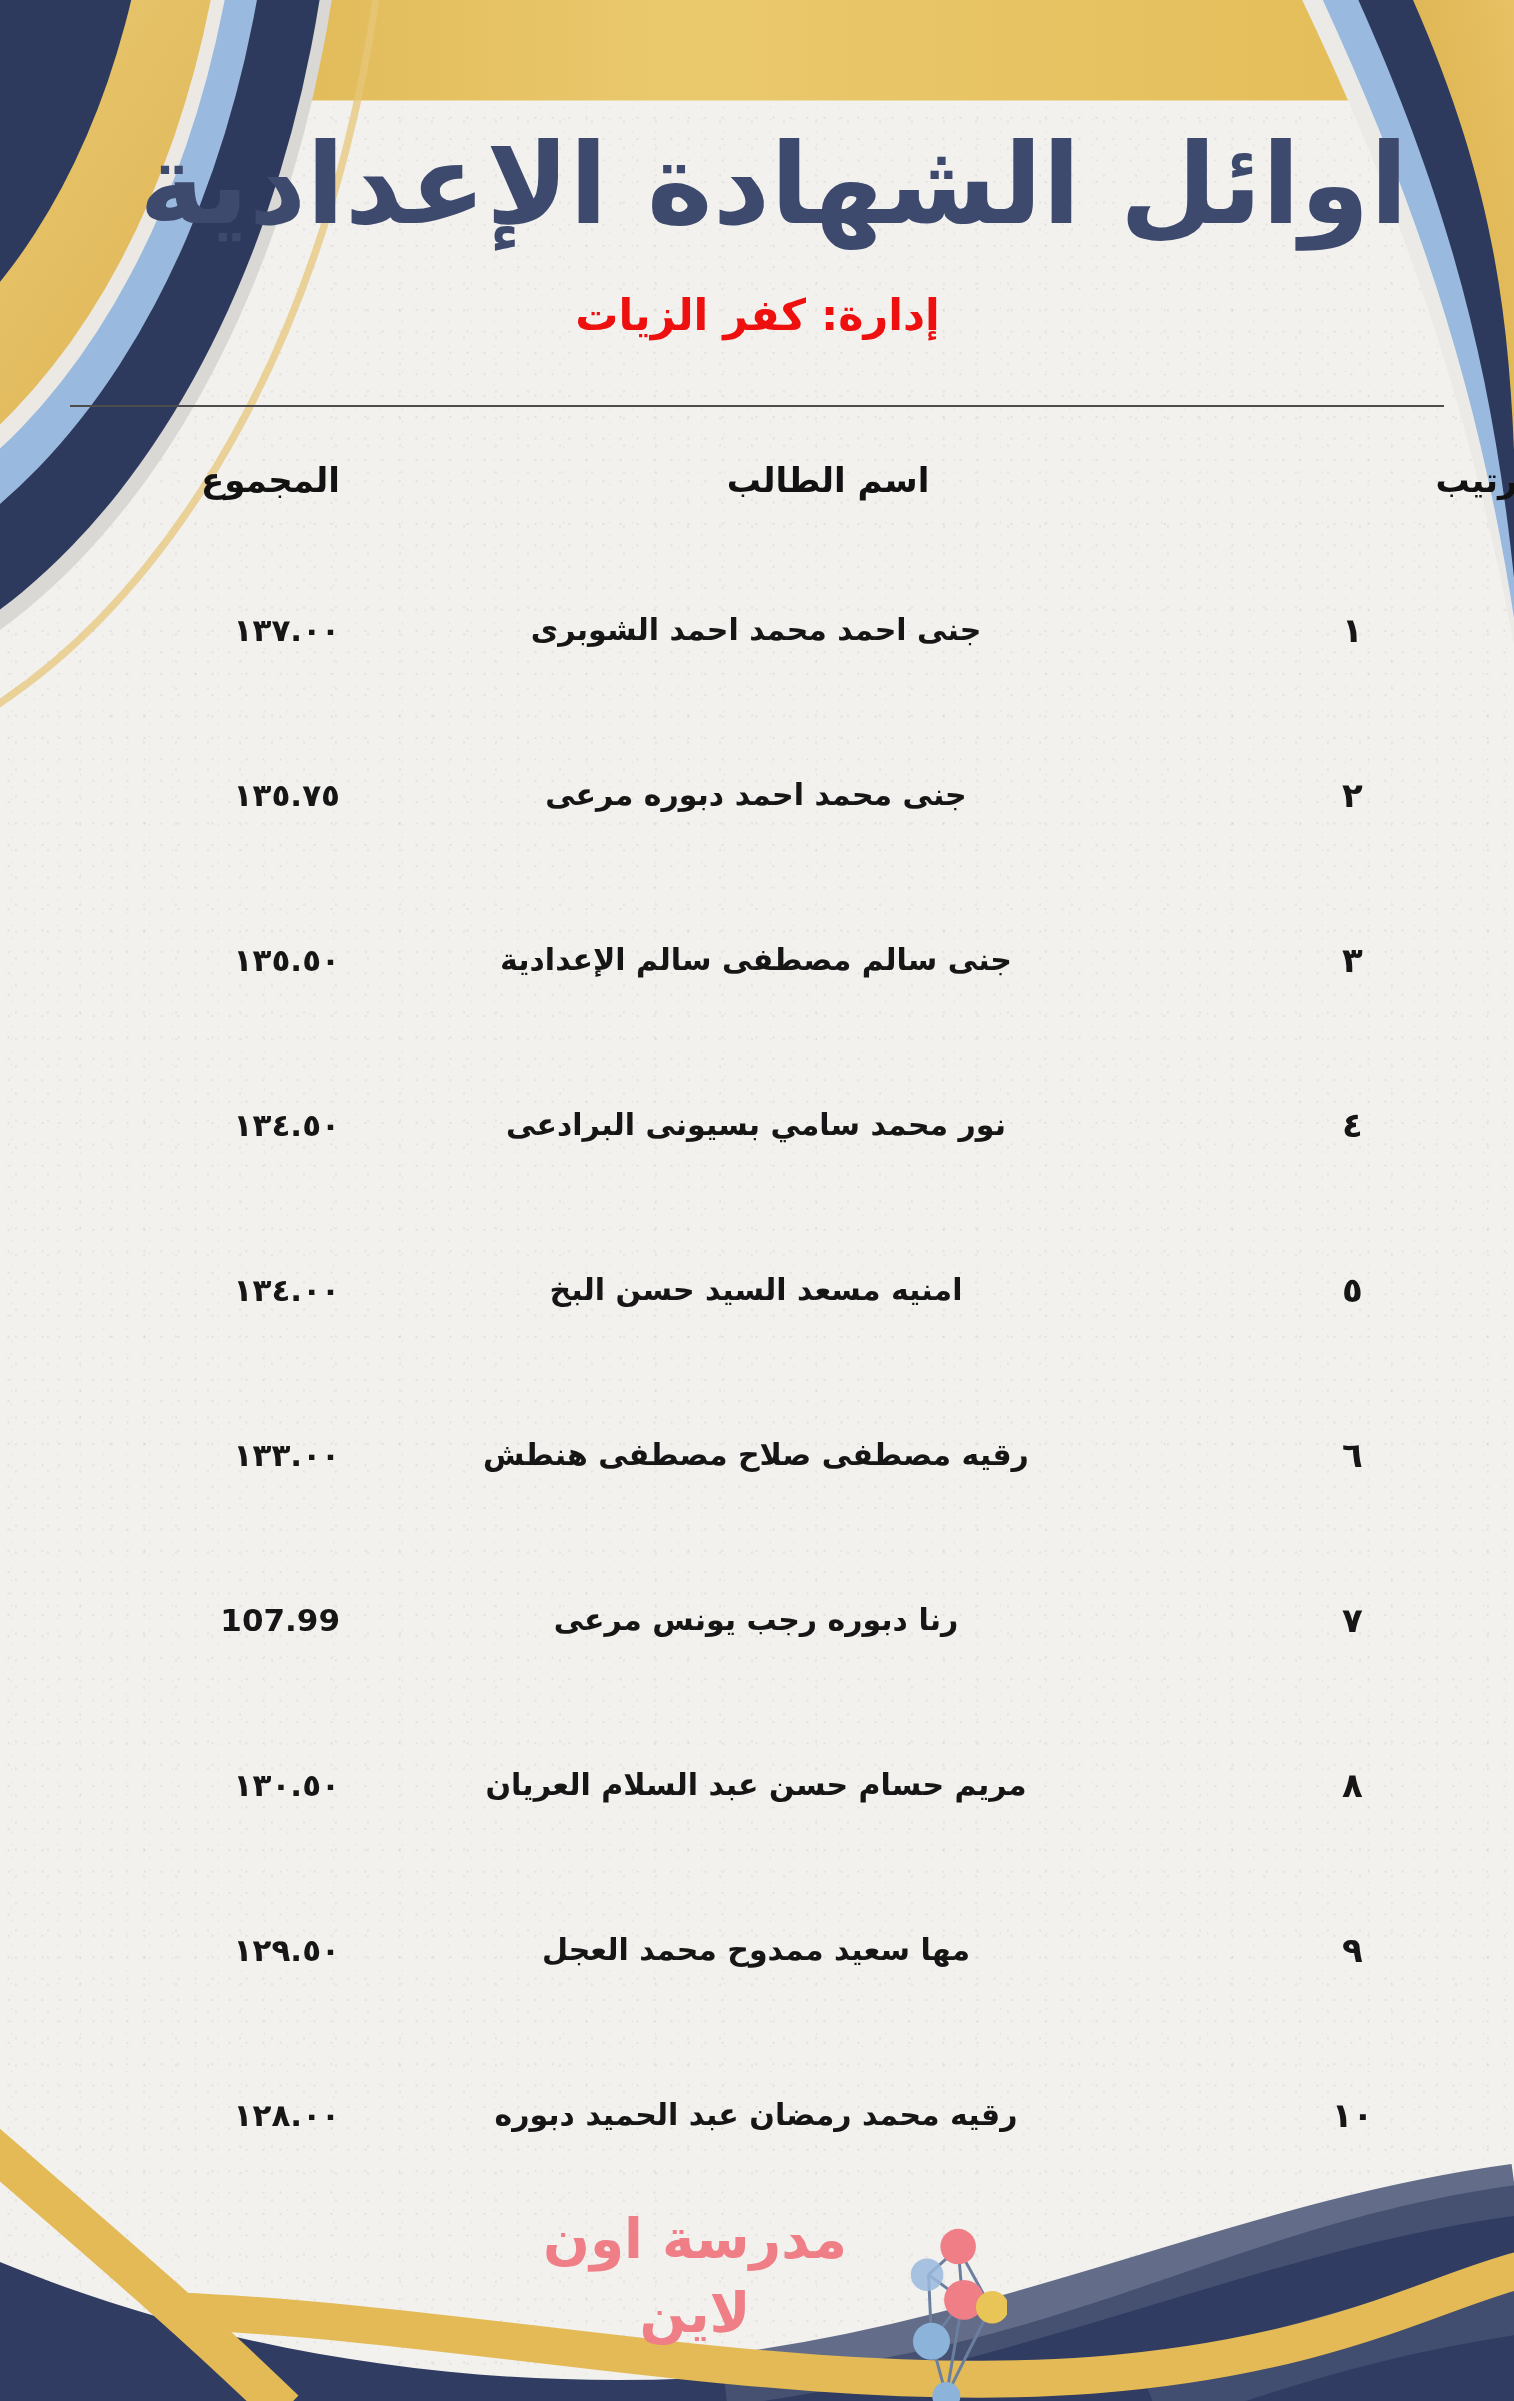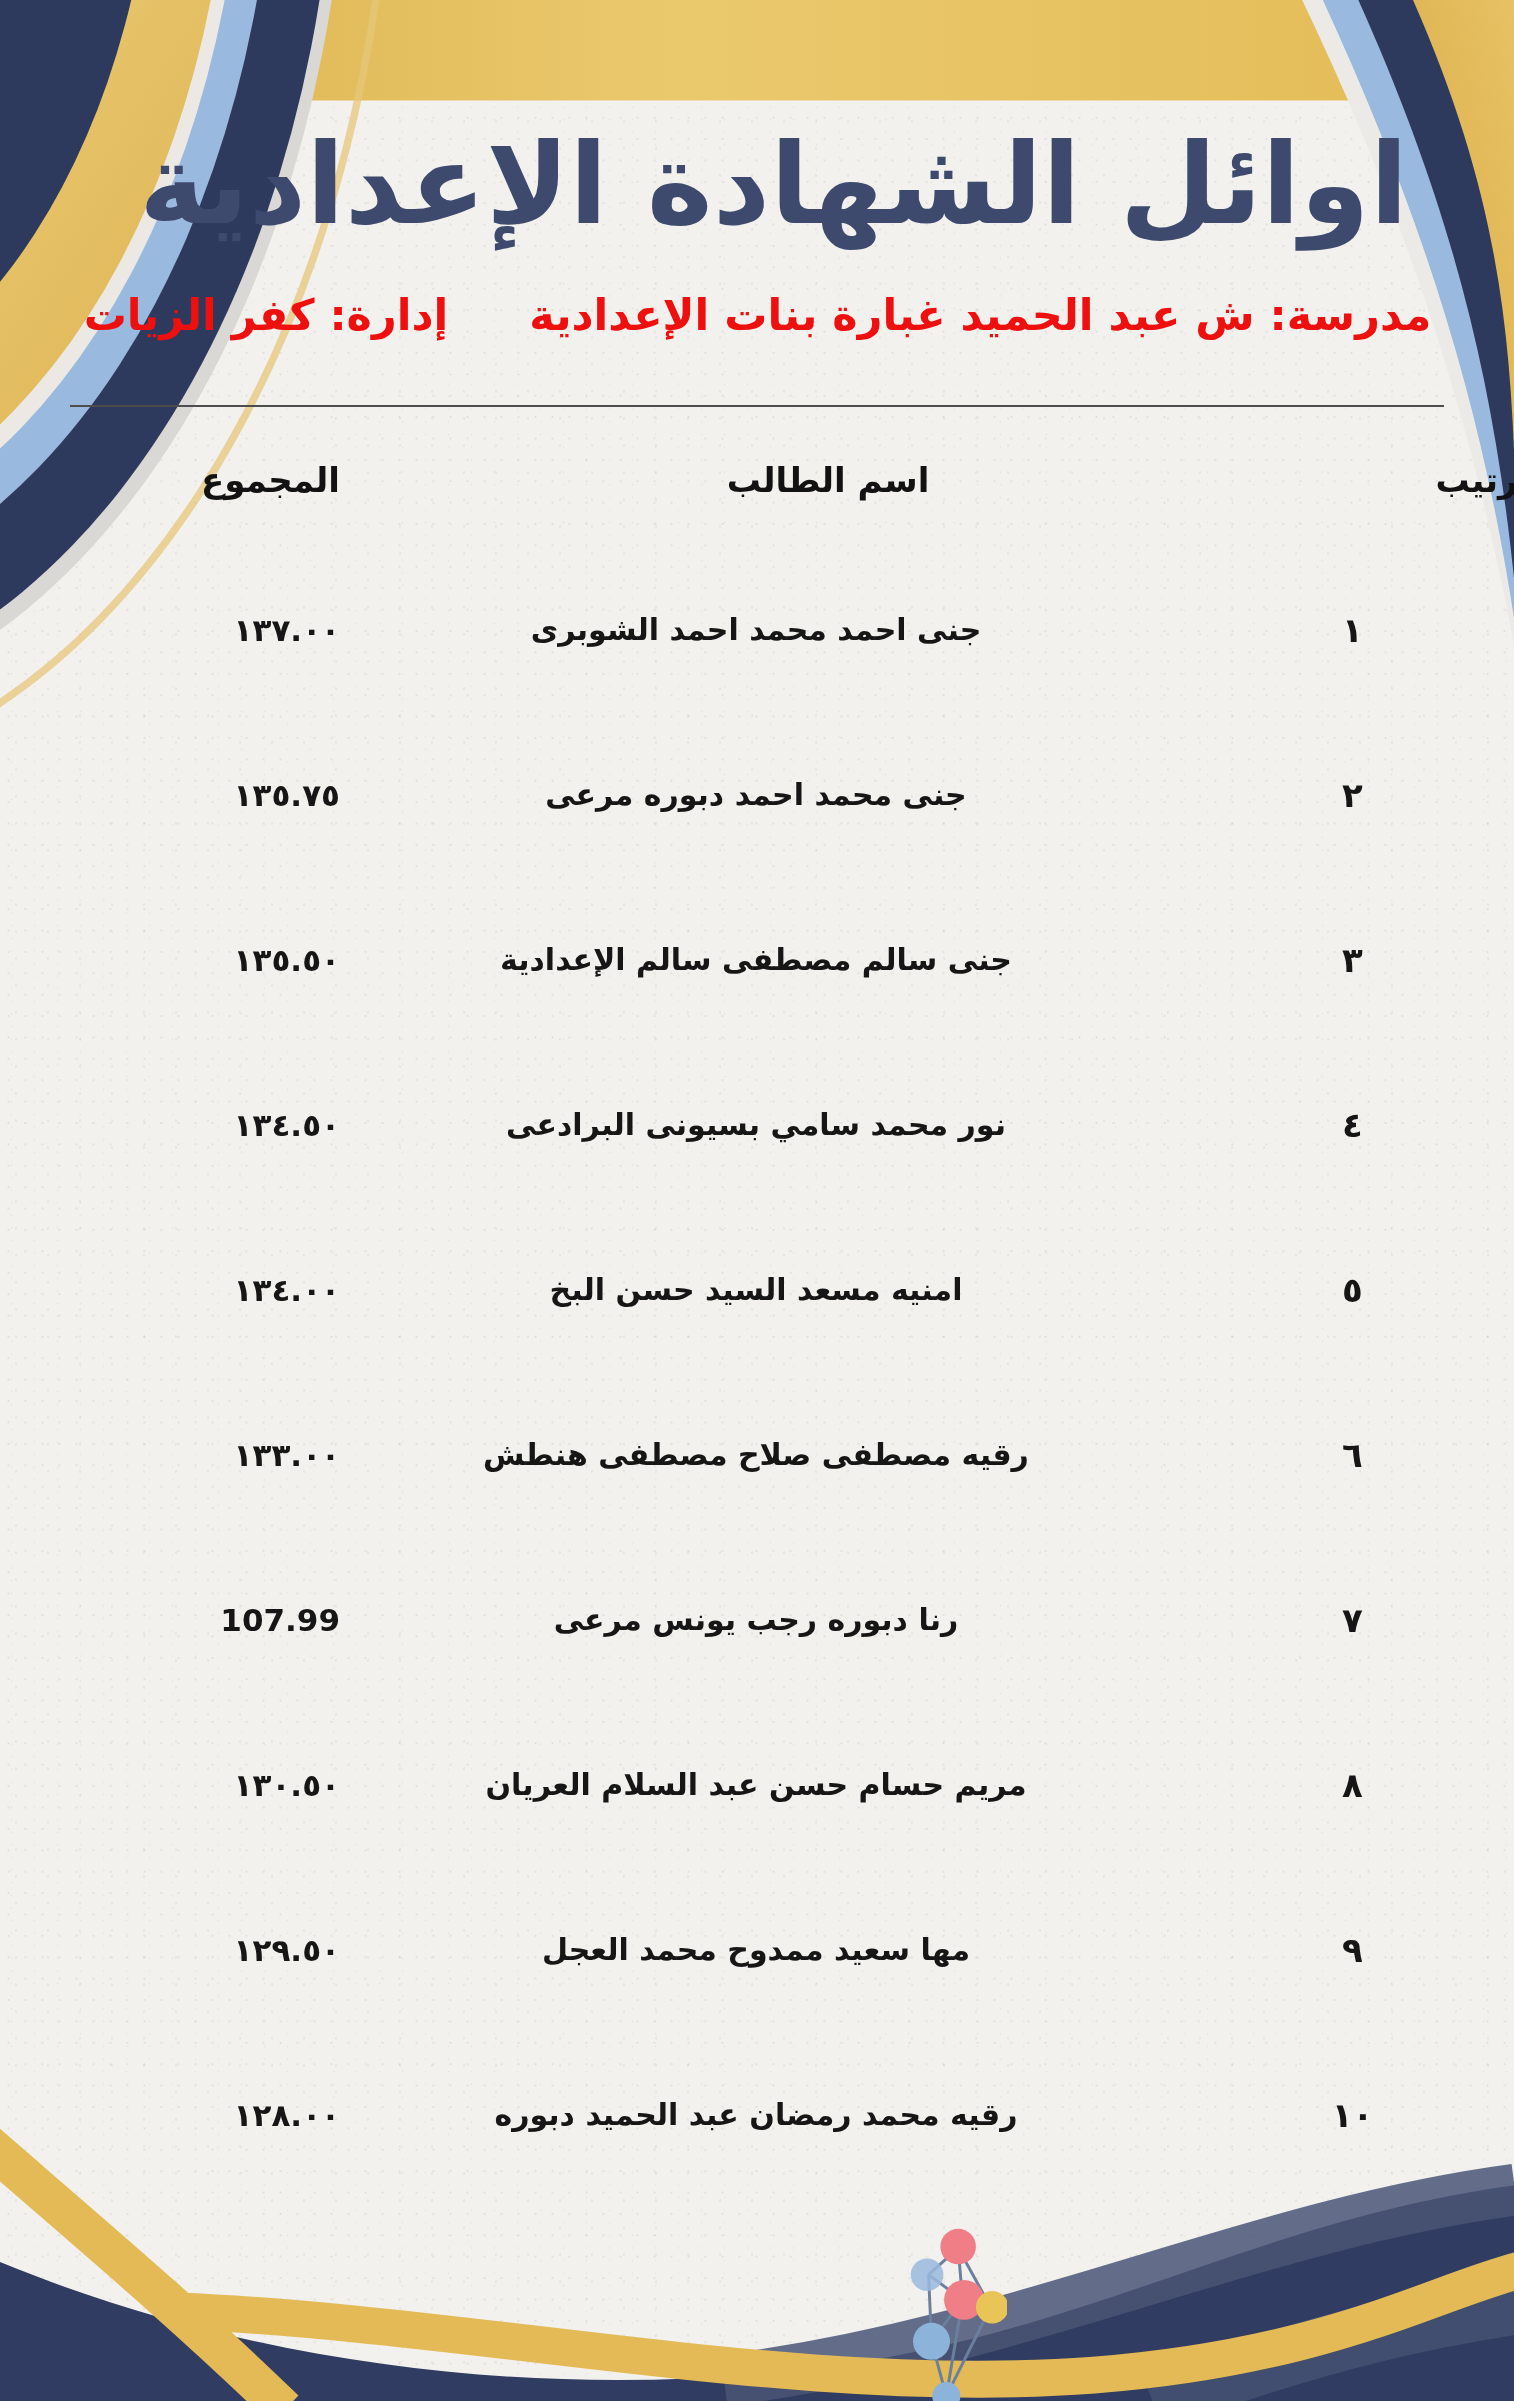--- a/index.html
+++ b/index.html
@@ -108,21 +108,20 @@
       <path d="M-20,2900 C130,3030 260,3140 385,3262" fill="none" stroke="#e3ba55" stroke-width="54"></path>
       <path d="M240,3128 C650,3145 1080,3245 1480,3215 C1800,3190 1945,3100 2060,3072" fill="none" stroke="#e3ba55" stroke-width="50"></path>
     </g>
   </svg>
 
   <div class="content">
 
     <div class="title">اوائل الشهادة الإعدادية</div>
 
     <div class="subtitle">
-      <span>مدرسة: ش عبد الحميد غبارة بنات الإعدادية</span>
       <span>إدارة: كفر الزيات</span>
     </div>
 
     <div class="divider"></div>
 
     <div class="table-header grid-row">
       <span class="cell rank">الترتيب</span>
       <span class="cell name">اسم الطالب</span>
       <span class="cell total">المجموع</span>
     </div>
@@ -182,20 +181,21 @@
         <span class="cell total">١٢٩.٥٠</span>
       </div>
 
       <div class="t-row grid-row">
         <span class="cell rank">١٠</span>
         <span class="cell name">رقيه محمد رمضان عبد الحميد دبوره</span>
         <span class="cell total">١٢٨.٠٠</span>
       </div>
     </div>
 
+    <div class="logo-ar">مدرسة اون لاين</div>
     <svg class="logo-icon" width="111" height="185" viewBox="0 0 150 250">
       <g stroke="#6b7f9e" stroke-width="4" fill="none">
         <line x1="84" y1="42" x2="44" y2="78"></line>
         <line x1="84" y1="42" x2="90" y2="112"></line>
         <line x1="84" y1="42" x2="128" y2="122"></line>
         <line x1="44" y1="78" x2="90" y2="112"></line>
         <line x1="44" y1="78" x2="48" y2="168"></line>
         <line x1="90" y1="112" x2="128" y2="122"></line>
         <line x1="90" y1="112" x2="48" y2="168"></line>
         <line x1="48" y1="168" x2="68" y2="242"></line>

